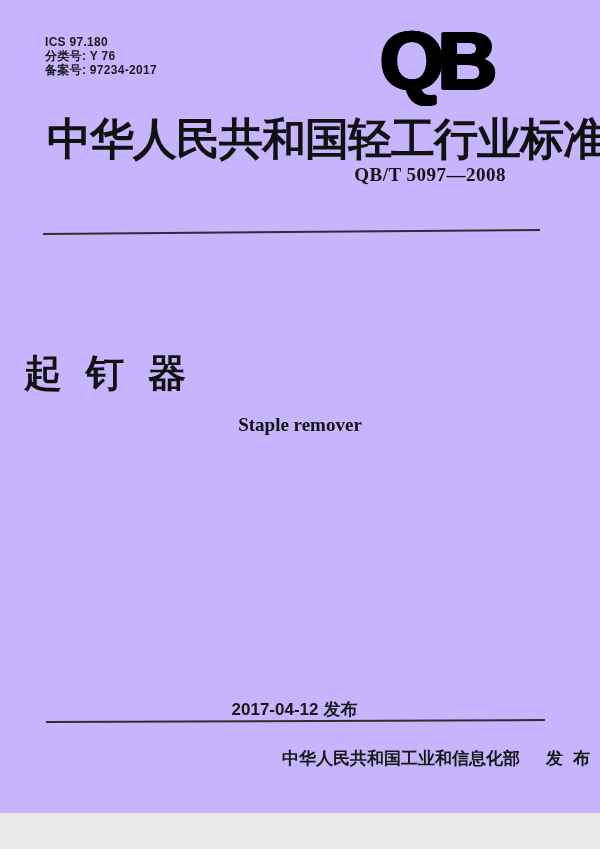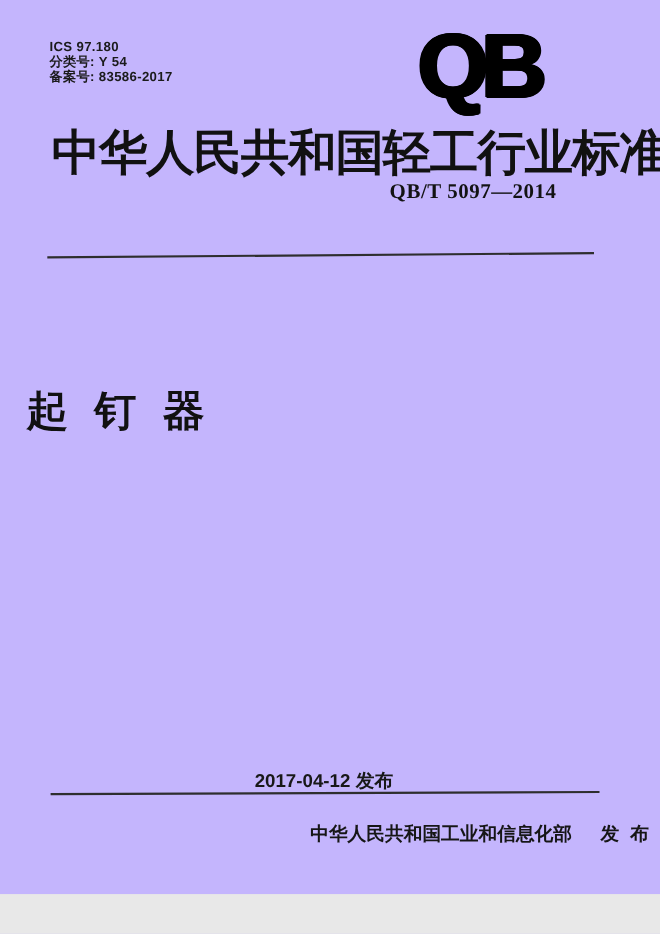--- a/index.html
+++ b/index.html
@@ -140,34 +140,35 @@
     letter-spacing: 10px;
   }
 </style>
 </head>
 <body>
 
 <div class="page">
 
   <div class="meta">
     <div>ICS 97.180</div>
-    <div>分类号: Y 54</div>
-    <div>备案号: 83586-2017</div>
+    <div>分类号: Y 76</div>
+    <div>备案号: 97234-2017</div>
   </div>
 
   <div class="qb-logo">QB</div>
 
   <h1 class="std-title">中华人民共和国轻工行业标准</h1>
 
-  <div class="std-number">QB/T 5097—2014</div>
+  <div class="std-number">QB/T 5097—2008</div>
 
   <div class="rule rule-top"></div>
 
   <div class="subject-cn">起钉器</div>
 
+  <div class="subject-en">Staple remover</div>
 
   <div class="dates">
     <div>
       <span>2017-04-12</span><span class="label">发布</span>
     </div>
   </div>
 
   <div class="rule rule-bottom"></div>
 
   <div class="publisher">

